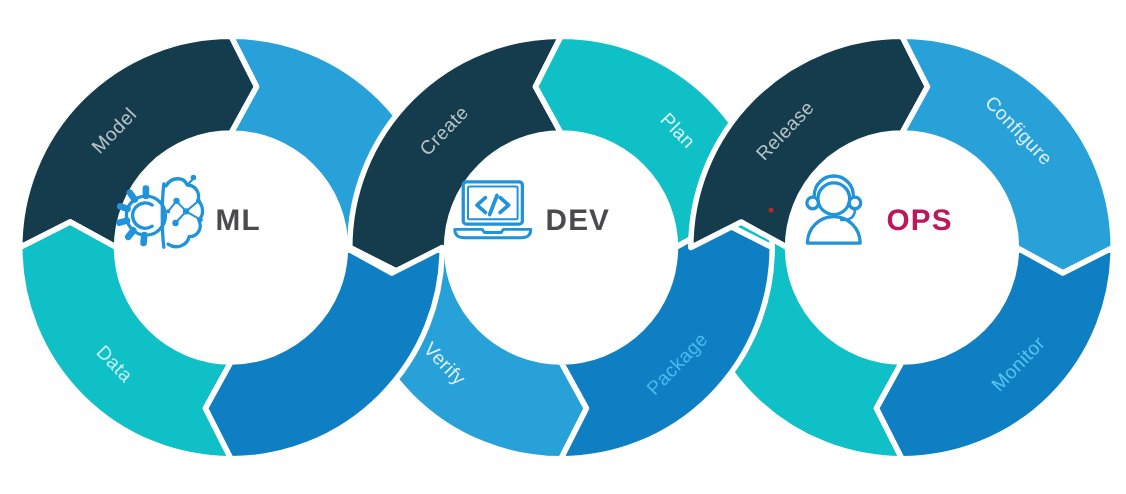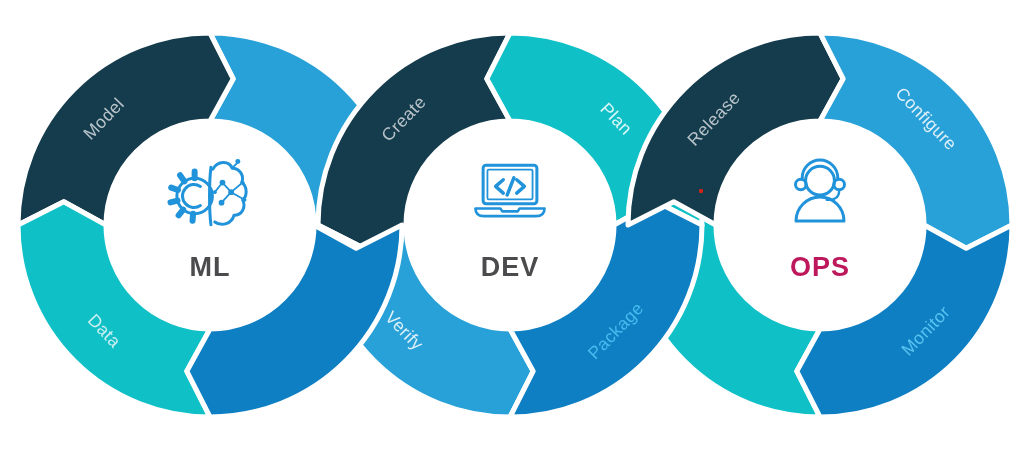--- a/index.html
+++ b/index.html
@@ -13,21 +13,21 @@
   .seg-label{
     position:absolute;
     font-size:17.5px;
     letter-spacing:.4px;
     white-space:nowrap;
     pointer-events:none;
   }
   .ring-center{
     position:absolute;
     width:220px;
-    display:flex;flex-direction:column;align-items:center;
+    display:flex;flex-direction:row;align-items:center;
   }
   .icon{display:block;}
   .icon *{vector-effect:non-scaling-stroke;}
   .center-label{
     margin-top:8px;
     font-size:27px;
     font-weight:bold;
     letter-spacing:1px;
   }
   .red-dot{

